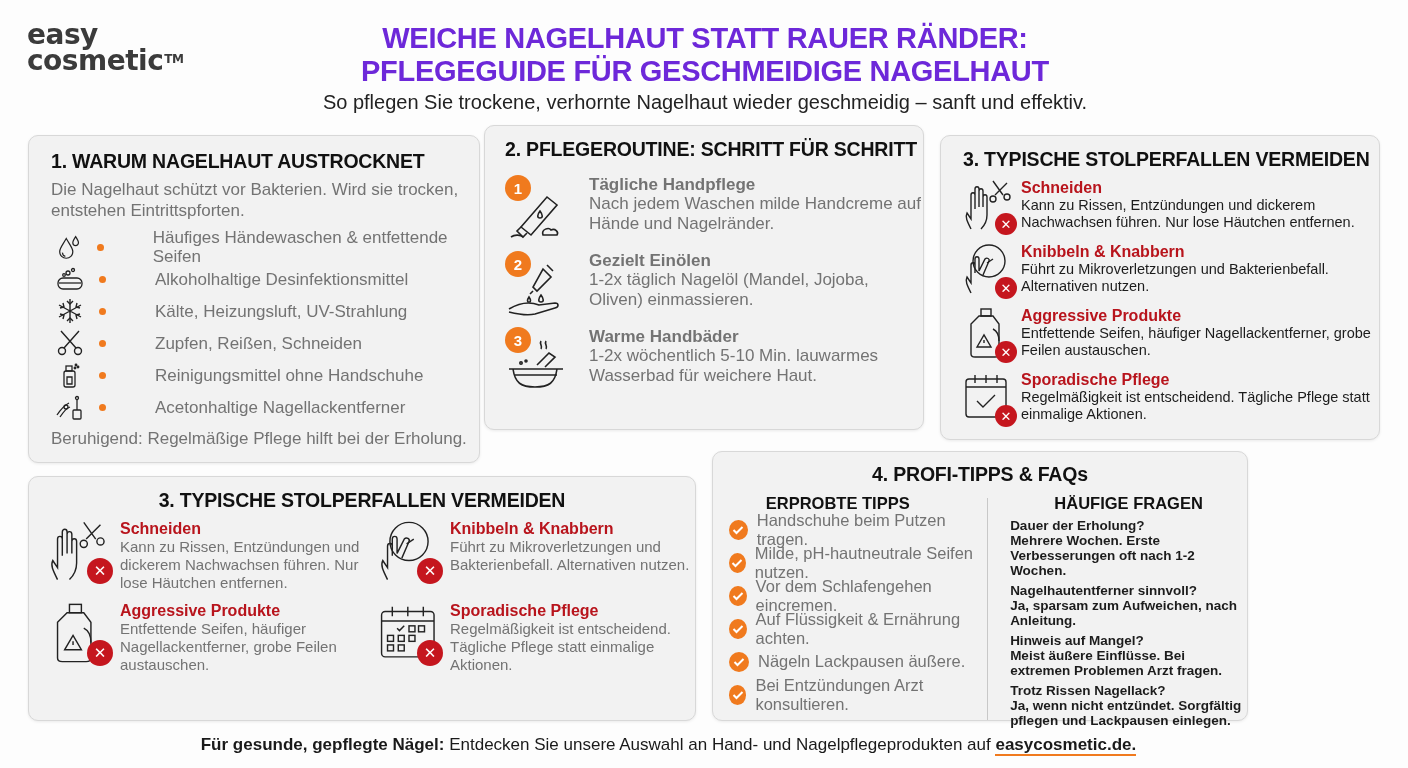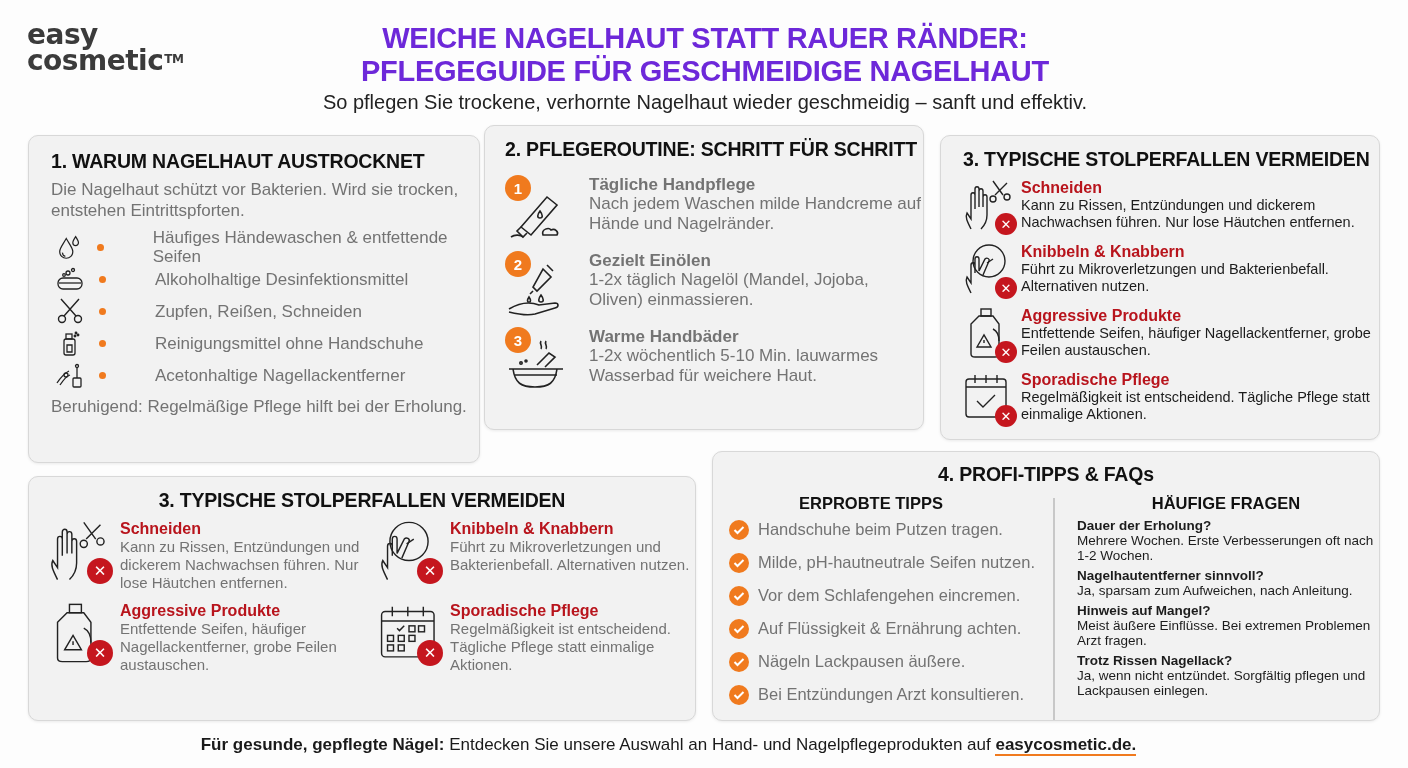--- a/index.html
+++ b/index.html
@@ -88,37 +88,37 @@
   #c4 h2 { text-align: center; }
   .grid { display: grid; grid-template-columns: 330px 330px; margin-top: 8px; padding-left: 18px; row-gap: 10px; }
   .g { display: flex; }
   .g .iconwrap { width: 68px; height: 64px; position: relative; flex-shrink: 0; }
   .g .iconwrap .xb { right: 2px; bottom: 0; width: 26px; height: 26px; font-size: 15px; }
   .g .body { margin-left: 5px; }
   .g .t { font-size: 16px; line-height: 18px; }
   .g .d { font-size: 15px; line-height: 18px; }
 
   
-  #c5 { left: 712px; top: 451px; width: 668px; height: 270px; padding: 11px 0 0 0; }
+  #c5 { left: 712px; top: 451px; width: 536px; height: 270px; padding: 11px 0 0 0; }
   #c5 h2 { text-align: center; }
   .cols { display: flex; margin-top: 8px; }
   .colA { width: 340px; padding-left: 16px; }
   .divider { width: 2px; background: #c8c8c8; margin-top: 4px; height: 222px; }
   .colB { width: 320px; padding-left: 22px; }
   .colh { font-family: "Liberation Sans", sans-serif; font-weight: bold; font-size: 16.5px; text-align: center; color: #111; }
   .colA .colh { padding-right: 40px; }
   .tip { display: flex; align-items: center; height: 33px; }
   .tip .ck {
     width: 20px; height: 20px; border-radius: 50%; background: #f07a1e; margin-right: 9px;
     display: flex; align-items: center; justify-content: center;
   }
   .tip .txt { font-size: 16.5px; }
   .faq { margin-top: 5px; }
   .faq .q { font-weight: bold; font-size: 13.5px; line-height: 15px; }
-  .faq .a { font-size: 13.5px; line-height: 15px; }
+  .faq .a { font-size: 13.5px; line-height: 15px; font-weight: bold; }
 
   .bottom {
     position: absolute; left: 0; width: 1337px; top: 735px; text-align: center;
     font-family: "Liberation Sans", sans-serif; font-size: 17px;
   }
   .bottom .link { font-weight: bold; border-bottom: 2px solid #f07a1e; }
 </style>
 </head>
 <body>
 
@@ -151,20 +151,28 @@
     <div class="cause">
       <svg class="ic" viewBox="0 0 30 28" fill="none" stroke="#222" stroke-width="1.3">
           <rect x="3" y="13" width="24" height="11" rx="5"></rect>
           <path d="M4 18 h22"></path>
           <circle cx="13" cy="8" r="2"></circle>
           <circle cx="18" cy="5" r="1.5"></circle>
           <circle cx="9" cy="10" r="1.3"></circle>
         </svg>
       <span class="dot"></span>
       <span class="txt">Alkoholhaltige Desinfektionsmittel</span>
+    </div>
+    <div class="cause">
+      <svg class="ic" viewBox="0 0 30 28" fill="none" stroke="#222" stroke-width="1.4">
+          <path d="M15 2 v24 M4 8 l22 12 M4 20 l22 -12"></path>
+          <path d="M12 4 l3 3 l3 -3 M12 24 l3 -3 l3 3 M5 11 l4 -1 l-1 -4 M25 17 l-4 1 l1 4 M5 17 l4 1 l-1 4 M25 11 l-4 -1 l1 -4"></path>
+        </svg>
+      <span class="dot"></span>
+      <span class="txt">Kälte, Heizungsluft, UV-Strahlung</span>
     </div>
     <div class="cause">
       <svg class="ic" viewBox="0 0 30 28" fill="none" stroke="#222" stroke-width="1.4">
           <path d="M6 2 L21 19 M24 2 L9 19"></path>
           <circle cx="7" cy="22" r="3.5"></circle>
           <circle cx="23" cy="22" r="3.5"></circle>
         </svg>
       <span class="dot"></span>
       <span class="txt">Zupfen, Reißen, Schneiden</span>
     </div>

